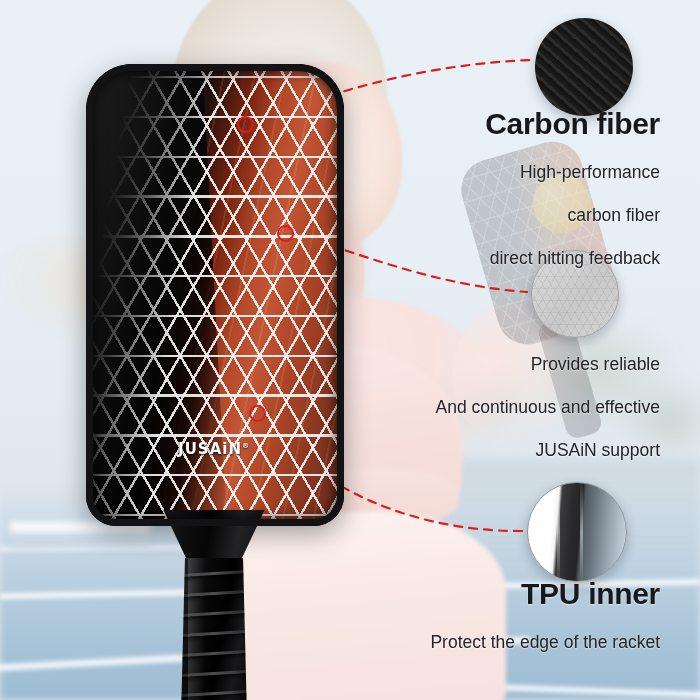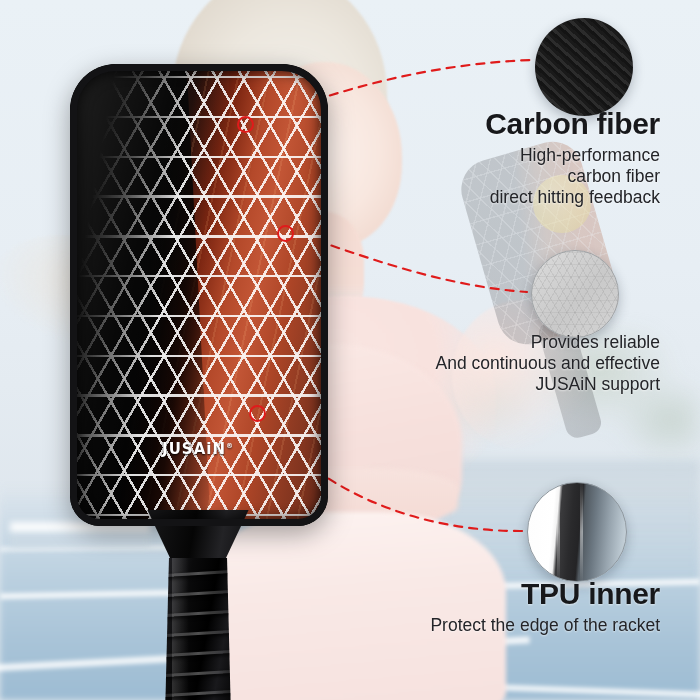--- a/index.html
+++ b/index.html
@@ -131,21 +131,21 @@
   .ghost-ball{
     left:533px;top:175px;width:58px;height:58px;border-radius:50%;
     background:radial-gradient(circle at 35% 32%,#f6f0c8 0%,#ece3ae 55%,#ddd29a 100%);
     opacity:.5;
   }
 
   
   #lines{position:absolute;inset:0;pointer-events:none;}
 
   
-  #paddle{position:absolute;left:58px;top:58px;width:280px;height:610px;text-align:center;}
+  #paddle{position:absolute;left:74px;top:58px;width:280px;height:610px;text-align:center;}
   .p-face{
     position:absolute;left:12px;top:6px;width:258px;height:462px;
     border-radius:46px 46px 30px 30px;
     background:#0b0b0c;
     box-shadow:0 8px 26px rgba(0,0,0,.35);
     overflow:hidden;
   }
   .p-bezel{
     position:absolute;inset:0;border-radius:46px 46px 30px 30px;
     box-shadow:inset 0 0 0 7px #131315, inset 0 0 14px 7px rgba(0,0,0,.8);
@@ -274,20 +274,21 @@
   .feature{position:absolute;text-align:right;color:#1c1d20;}
   .f-title{
     font-size:30px;font-weight:700;letter-spacing:-.3px;line-height:1.05;
     color:#17181b;margin:0 0 5px 0;
     text-shadow:0 1px 2px rgba(255,255,255,.55);
   }
   .f-line{
     font-size:17.5px;line-height:1.2;color:#232428;font-weight:500;
     text-shadow:0 1px 2px rgba(255,255,255,.6);
     white-space:nowrap;
+    margin-top:22px;
   }
   #feature-carbon{left:300px;top:108px;width:360px;}
   #feature-core{left:280px;top:332px;width:380px;}
   #feature-tpu{left:290px;top:578px;width:370px;}
 </style>
 </head>
 <body>
 
 <div id="stage">
 

